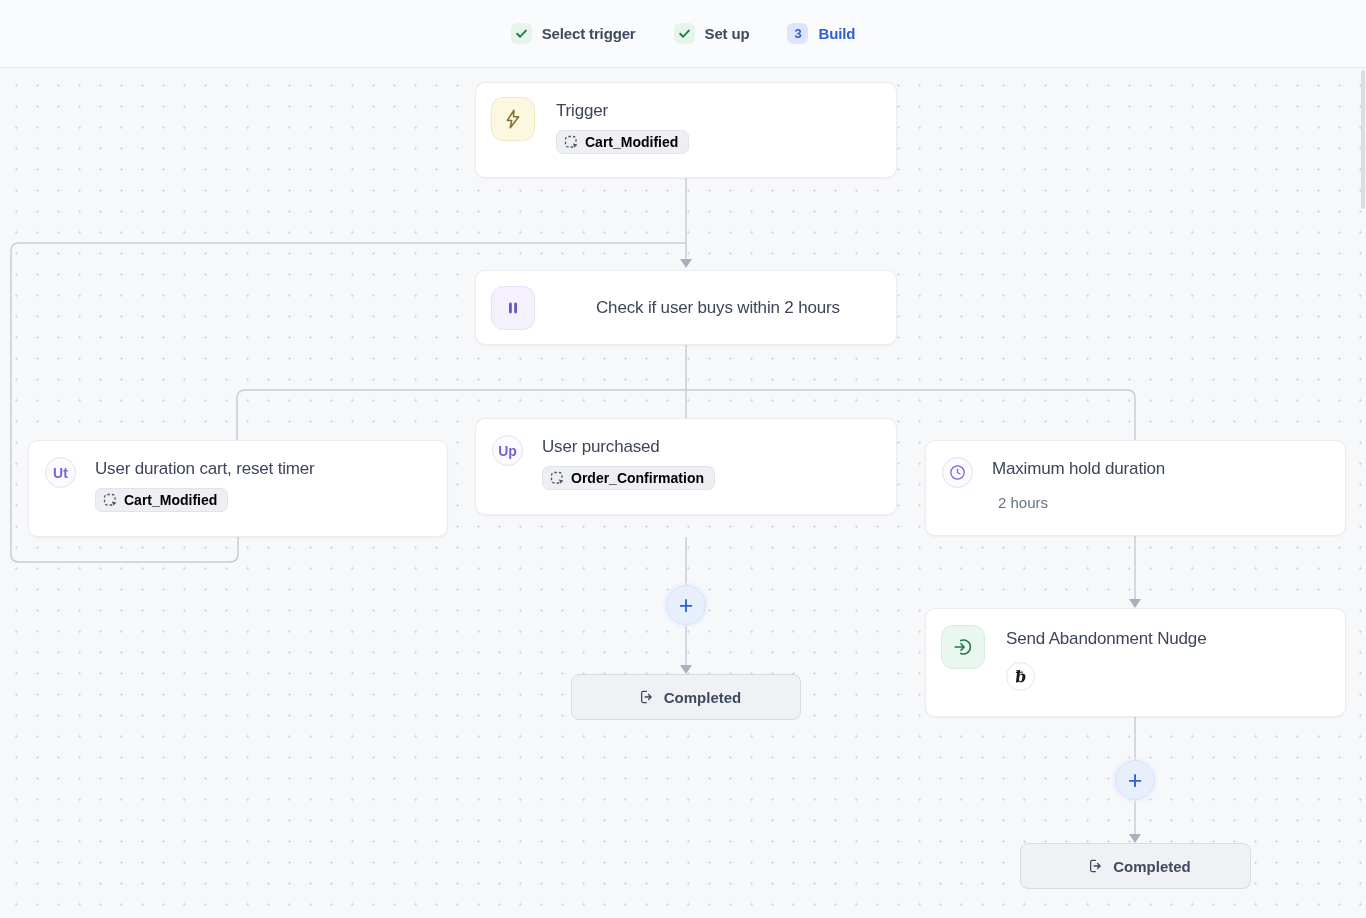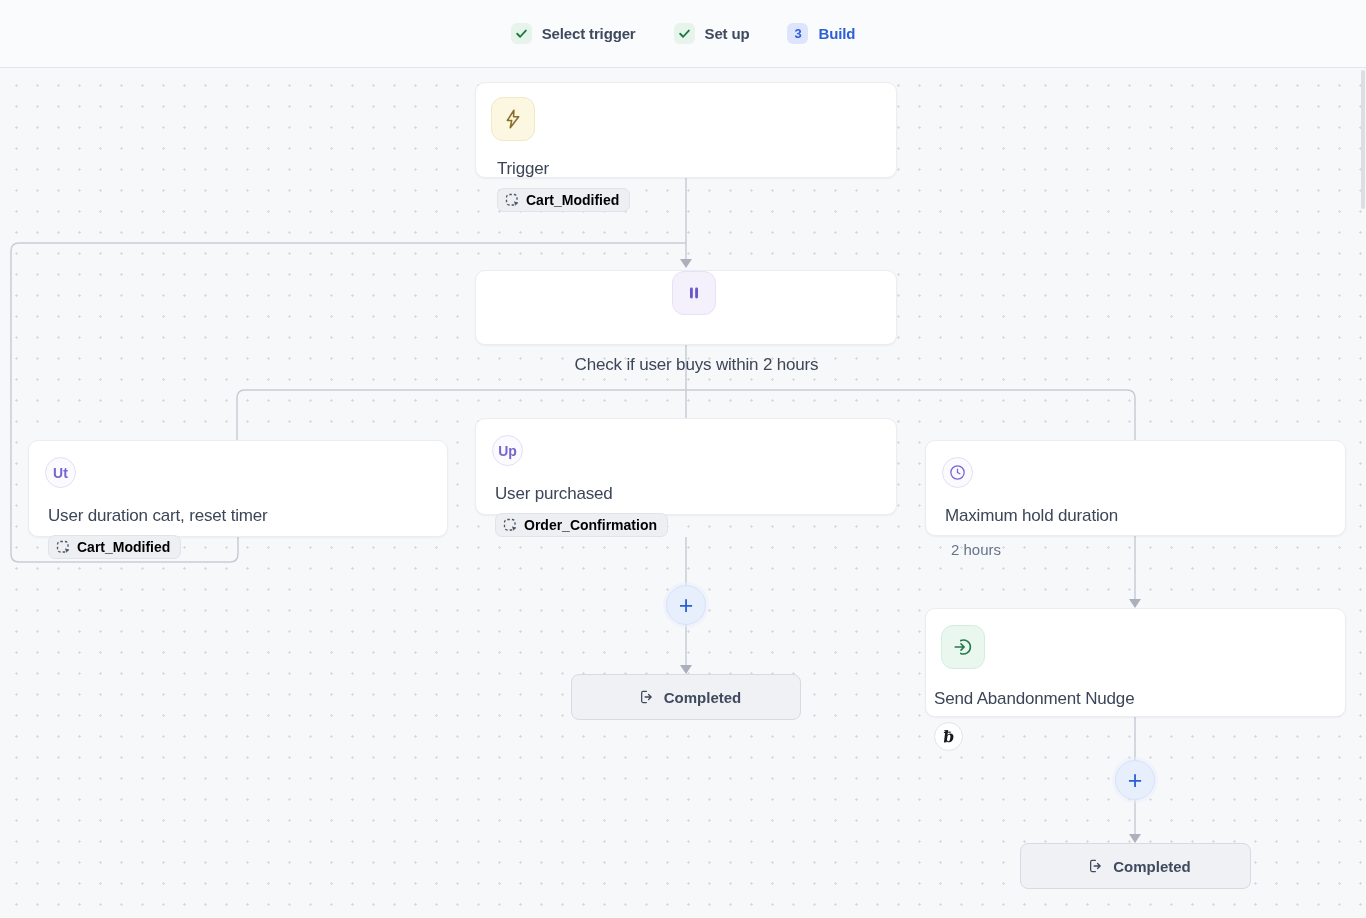--- a/index.html
+++ b/index.html
@@ -32,21 +32,21 @@
   }
   svg.edges { position:absolute; left:0; top:0; width:1366px; height:850px;
     pointer-events:none; }
   svg.edges path { fill:none; stroke:#c8ccd5; stroke-width:1.5; }
   svg.edges polygon { fill:#abb0bc; }
 
   
   .card {
     position:absolute; background:#ffffff; border:1px solid #ebedf1;
     border-radius:10px; box-shadow:0 1px 2px rgba(18,24,40,.05);
-    display:flex; align-items:flex-start; cursor:pointer;flex-direction:column;
+    display:flex; align-items:flex-start; cursor:pointer;
   }
   .card .body { padding-top:18px; }
   .title { font-size:17px; font-weight:500; color:#3c4658; letter-spacing:-0.01em; }
   .subtitle { font-size:15px; color:#64748b; }
 
   .iconbox {
     width:44px; height:44px; border-radius:12px; margin:14px 0 0 15px;
     display:flex; align-items:center; justify-content:center; flex:0 0 auto;
   }
   .iconbox.amber  { background:#fcf7e1; border:1px solid #f1e8c4; }
@@ -214,21 +214,21 @@
       </div>
     </div>
 
     <div class="card" style="left:925px; top:540px; width:421px; height:109px;">
       <div class="iconbox green" style="margin-top:16px;">
         <svg width="22" height="22" viewBox="0 0 24 24">
             <path d="M9.5 5 A7.6 7.6 0 1 1 9.5 19" stroke="#257a4c" stroke-width="1.7" fill="none" stroke-linecap="round"></path>
             <path d="M3.5 12 H13 M9.8 8.6 L13.3 12 L9.8 15.4" stroke="#257a4c" stroke-width="1.7" fill="none" stroke-linecap="round" stroke-linejoin="round"></path>
           </svg>
       </div>
-      <div class="body" style="margin-left:8px; padding-top:20px;">
+      <div class="body" style="margin-left:21px; padding-top:20px;">
         <div class="title">Send Abandonment Nudge</div>
         <div class="brand-circle">
           <span>ƀ</span>
         </div>
       </div>
     </div>
 
     <div class="plusbtn" style="left:666px; top:517px;">
         <span>+</span>
       </div>

